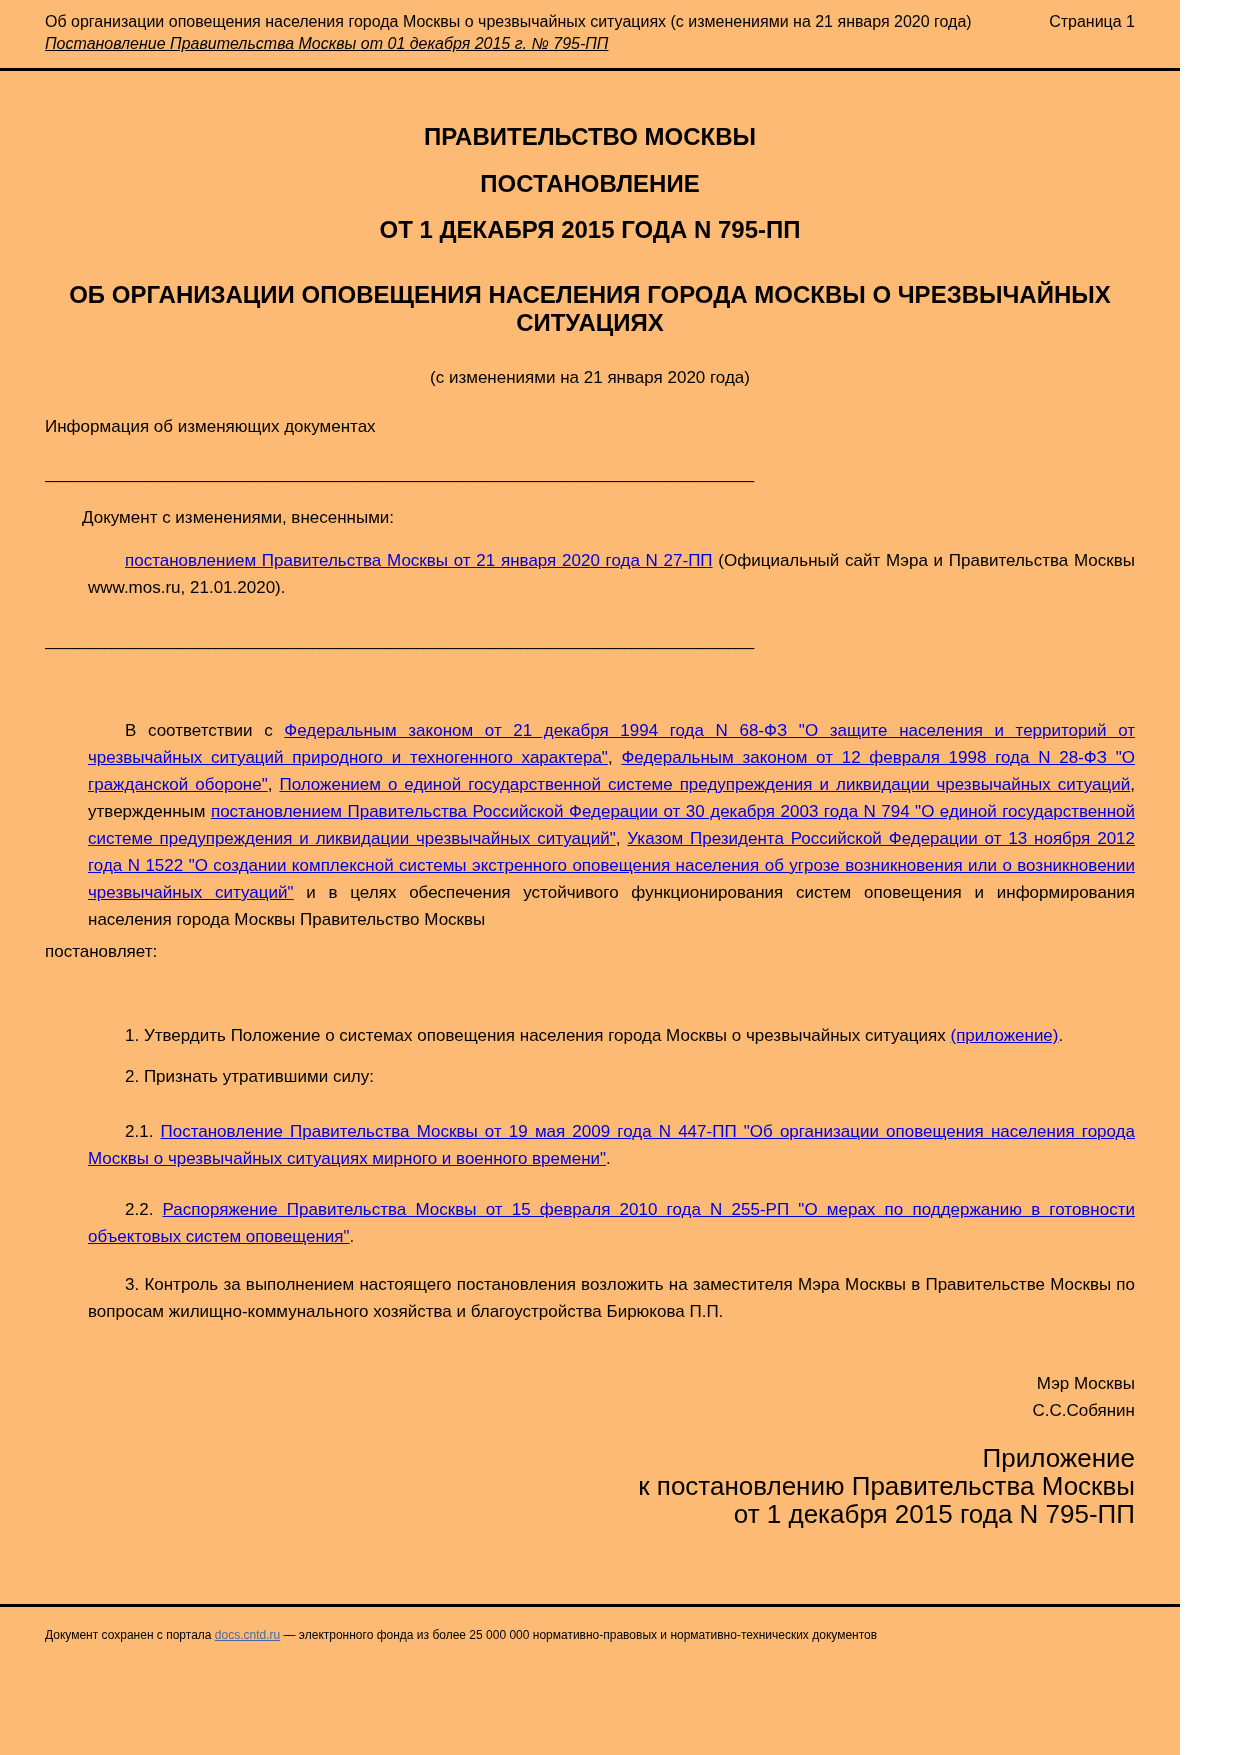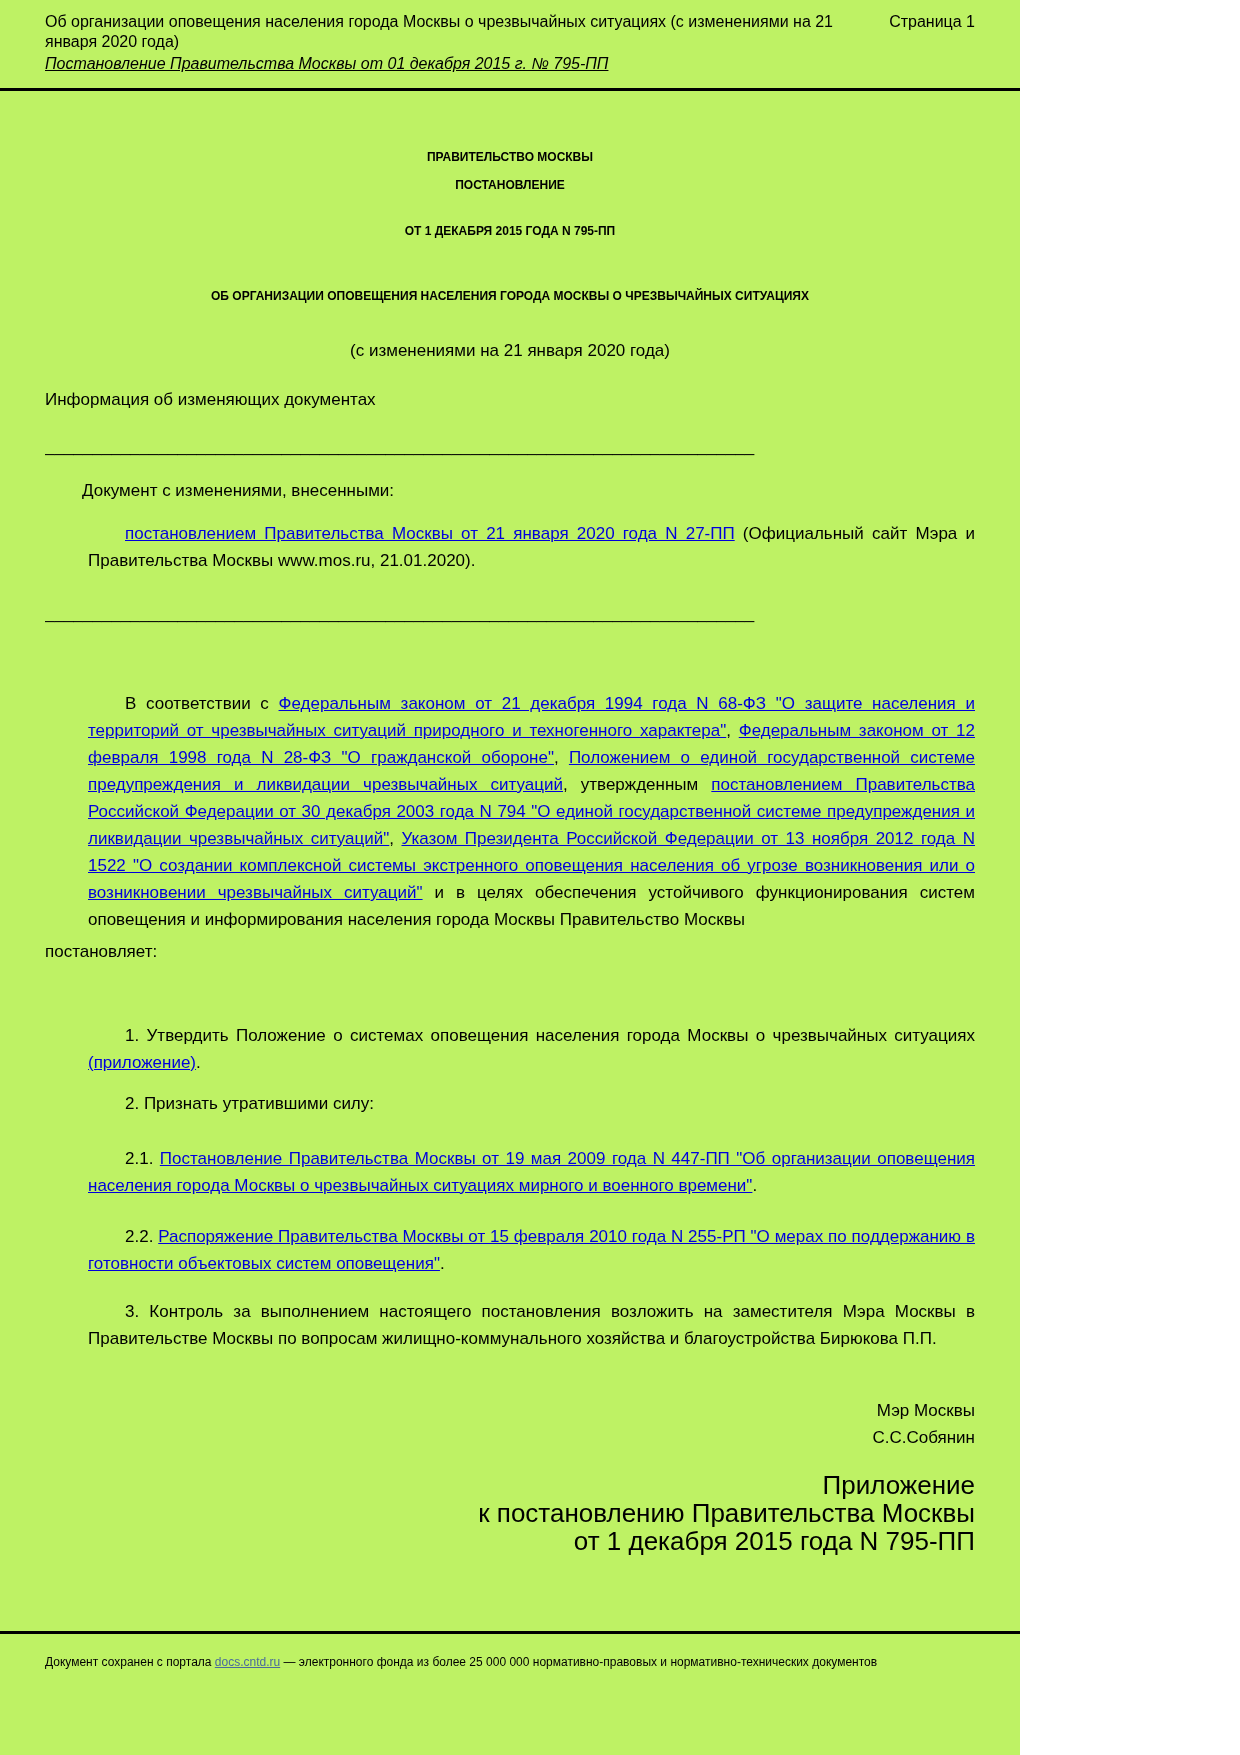--- a/index.html
+++ b/index.html
@@ -4,25 +4,25 @@
 <style>
   * { margin: 0; padding: 0; box-sizing: border-box; }
   html, body { background: #ffffff; }
   body {
     width: 1240px;
     font-family: "Liberation Sans", "DejaVu Sans", sans-serif;
     color: #000000;
   }
   .page {
     position: relative;
-    width: 1020px;
+    width: 1180px;
     min-height: 1755px;
     padding: 0 45px 22px 45px;
     overflow: hidden;
-    background: #bef264;
+    background: #fdba74;
   }
   
   .hdr {
     display: flex;
     justify-content: space-between;
     align-items: flex-start;
     padding-top: 12px;
     font-size: 16px;
     line-height: 20px;
   }
@@ -31,23 +31,23 @@
   .hdr-page { white-space: nowrap; padding-left: 20px; }
   .rule {
     height: 3px;
     background: #000000;
     margin: 14px -45px 0 -45px;
   }
   
   .doc { font-size: 17px; line-height: 27px; }
   .tc { text-align: center; }
   .b  { font-weight: bold; }
-  .title-line  { font-size: 12px; line-height: 28px; }
+  .title-line  { font-size: 24px; line-height: 28px; }
   .t1 { margin-top: 52px; }
-  .t2 { }
+  .t2 { margin-top: 19px; }
   .t3 { margin-top: 18px; }
   .subject { margin-top: 37px; }
   .note { margin-top: 27px; }
   .info-heading { margin-top: 22px; }
   .sep {
     margin-top: 20px;
     white-space: nowrap;
     overflow: hidden;
     letter-spacing: 0;
   }

